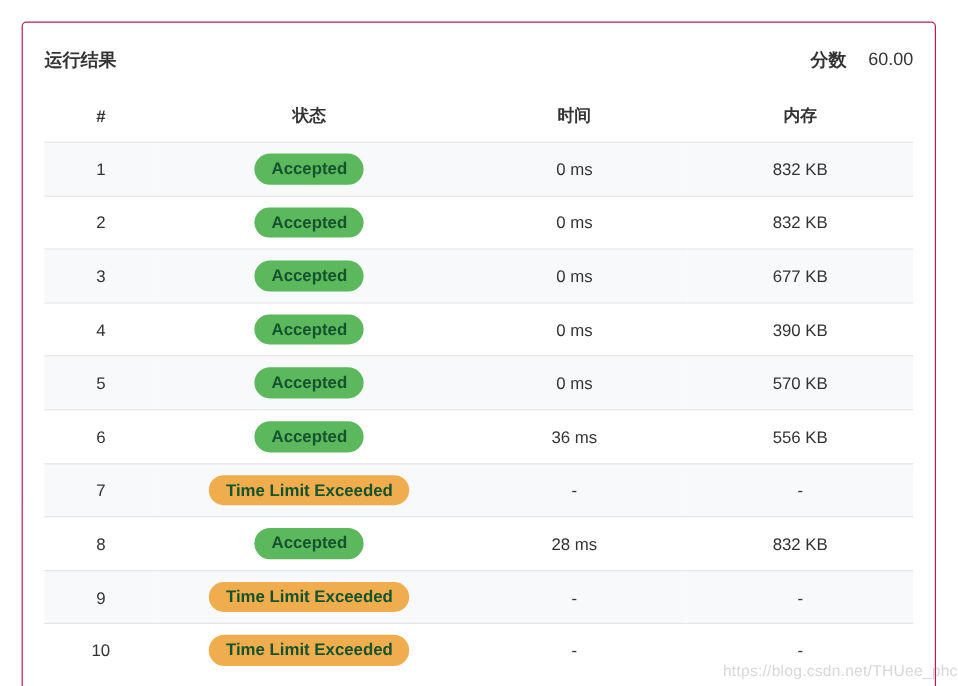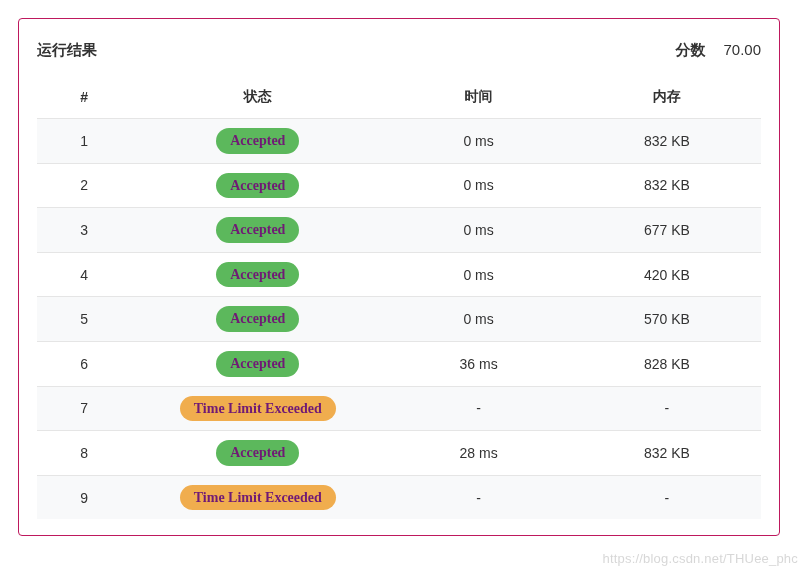--- a/index.html
+++ b/index.html
@@ -65,35 +65,34 @@
       border-top: 1px solid #e5e5e5;
     }
     tbody tr:nth-child(odd) {
       background-color: #f8f9fa;
     }
     .col-num {
       width: 13%;
     }
     .col-status {
       width: 35%;
-      font-family: Liberation Serif, serif;
     }
     .col-time {
       width: 26%;
     }
     .col-mem {
       width: 26%;
     }
     .badge {
       display: inline-block;
       border-radius: 14px;
       padding: 3px 14px;
       font-size: 14px;
       font-weight: 700;
-      color: #701a75;
+      color: #14532d;
       line-height: 1.4;
     }
     .badge-accepted {
       background-color: #5cb85c;
     }
     .badge-tle {
       background-color: #f0ad4e;
     }
     .watermark {
       position: absolute;
@@ -106,21 +105,21 @@
     }
   </style>
 </head>
 <body>
 
 <div class="card">
   <div class="header-row">
     <div class="title">运行结果</div>
     <div class="score-wrap">
       <span class="score-label">分数</span>
-      <span class="score-value">70.00</span>
+      <span class="score-value">60.00</span>
     </div>
   </div>
 
   <table>
     <thead>
       <tr>
         <th class="col-num">#</th>
         <th class="col-status">状态</th>
         <th class="col-time">时间</th>
         <th class="col-mem">内存</th>
@@ -142,49 +141,55 @@
         <tr>
           <td class="col-num">3</td>
           <td class="col-status"><span class="badge badge-accepted" style="background-color: rgb(92, 184, 92);">Accepted</span></td>
           <td class="col-time">0 ms</td>
           <td class="col-mem">677 KB</td>
         </tr>
         <tr>
           <td class="col-num">4</td>
           <td class="col-status"><span class="badge badge-accepted" style="background-color: rgb(92, 184, 92);">Accepted</span></td>
           <td class="col-time">0 ms</td>
-          <td class="col-mem">420 KB</td>
+          <td class="col-mem">390 KB</td>
         </tr>
         <tr>
           <td class="col-num">5</td>
           <td class="col-status"><span class="badge badge-accepted" style="background-color: rgb(92, 184, 92);">Accepted</span></td>
           <td class="col-time">0 ms</td>
           <td class="col-mem">570 KB</td>
         </tr>
         <tr>
           <td class="col-num">6</td>
           <td class="col-status"><span class="badge badge-accepted" style="background-color: rgb(92, 184, 92);">Accepted</span></td>
           <td class="col-time">36 ms</td>
-          <td class="col-mem">828 KB</td>
+          <td class="col-mem">556 KB</td>
         </tr>
         <tr>
           <td class="col-num">7</td>
           <td class="col-status"><span class="badge badge-tle" style="background-color: rgb(240, 173, 78);">Time Limit Exceeded</span></td>
           <td class="col-time">-</td>
           <td class="col-mem">-</td>
         </tr>
         <tr>
           <td class="col-num">8</td>
           <td class="col-status"><span class="badge badge-accepted" style="background-color: rgb(92, 184, 92);">Accepted</span></td>
           <td class="col-time">28 ms</td>
           <td class="col-mem">832 KB</td>
         </tr>
         <tr>
           <td class="col-num">9</td>
           <td class="col-status"><span class="badge badge-tle" style="background-color: rgb(240, 173, 78);">Time Limit Exceeded</span></td>
           <td class="col-time">-</td>
           <td class="col-mem">-</td>
         </tr>
+        <tr>
+          <td class="col-num">10</td>
+          <td class="col-status"><span class="badge badge-tle" style="background-color: rgb(240, 173, 78);">Time Limit Exceeded</span></td>
+          <td class="col-time">-</td>
+          <td class="col-mem">-</td>
+        </tr>
       </tbody>
   </table>
 </div>
 
 <div class="watermark">https://blog.csdn.net/THUee_phc</div>
 
 </body></html>

